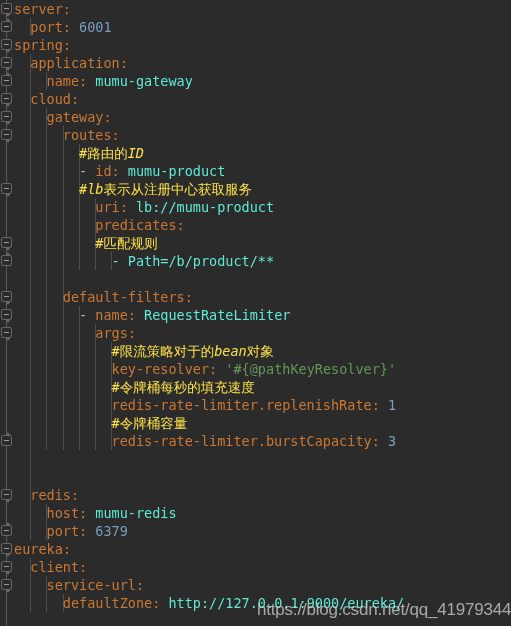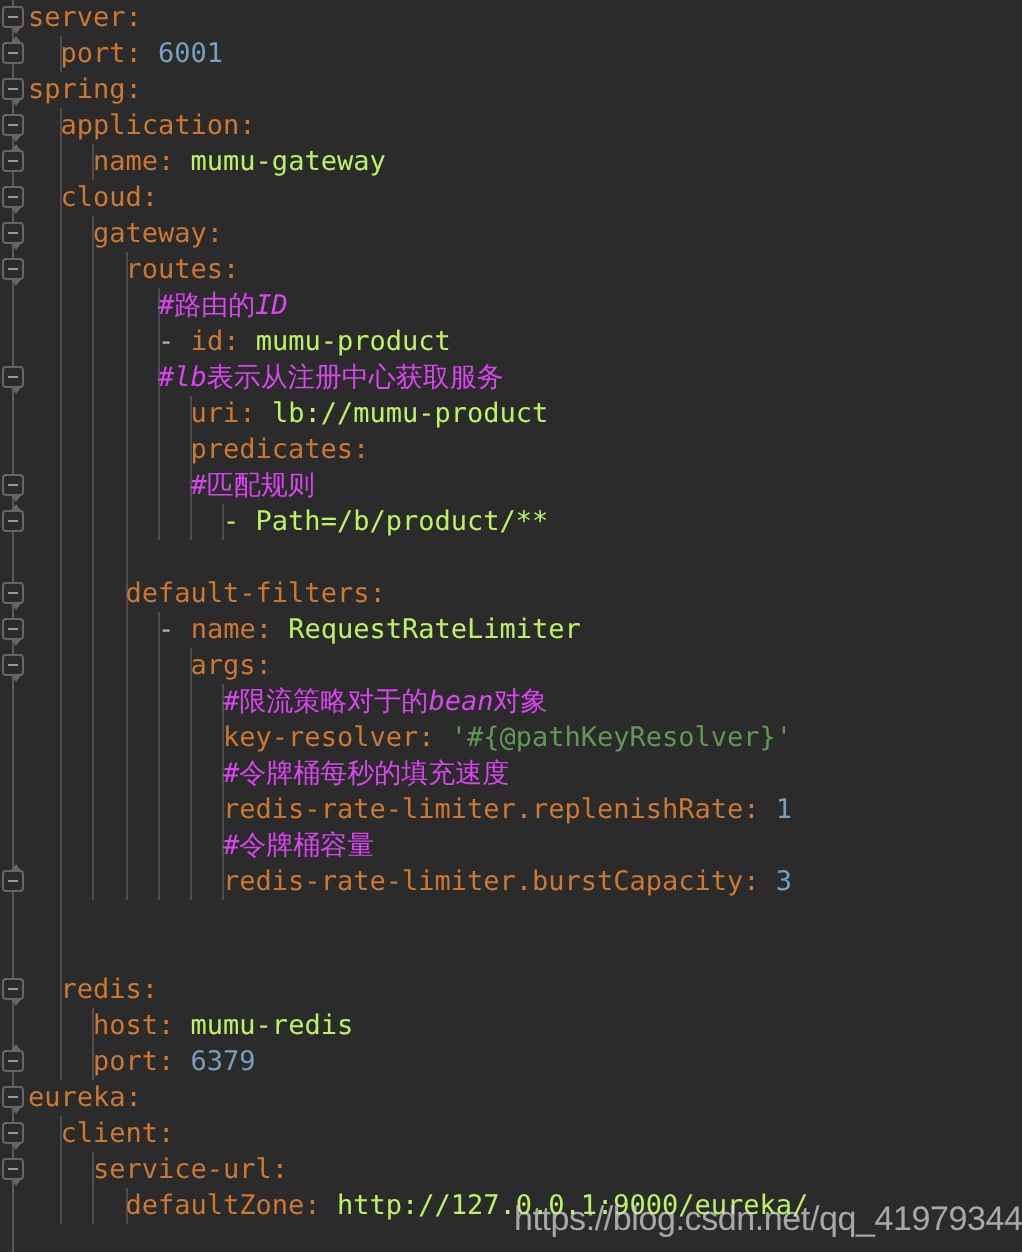--- a/index.html
+++ b/index.html
@@ -94,23 +94,23 @@
     height: 626px;
     font-size: 13.5px;
     line-height: 18px;
     white-space: pre;
   }
   .line {
     height: 18px;
     white-space: pre;
   }
   .k   { color: #cc7832; }        
-  .v   { color: #bef264; }        
+  .v   { color: #5eead4; }        
   .num { color: #7a9ec2; text-align: right; }        
-  .c   { color: #d946ef; }
+  .c   { color: #fde047; }
   .str { color: #629755; }        
   .d   { color: #a9b7c6; }        
 
   
   #watermark {
     position: absolute;
     left: 257px;
     top: 600px;
     font-family: "Liberation Sans", sans-serif;
     font-size: 17px;

